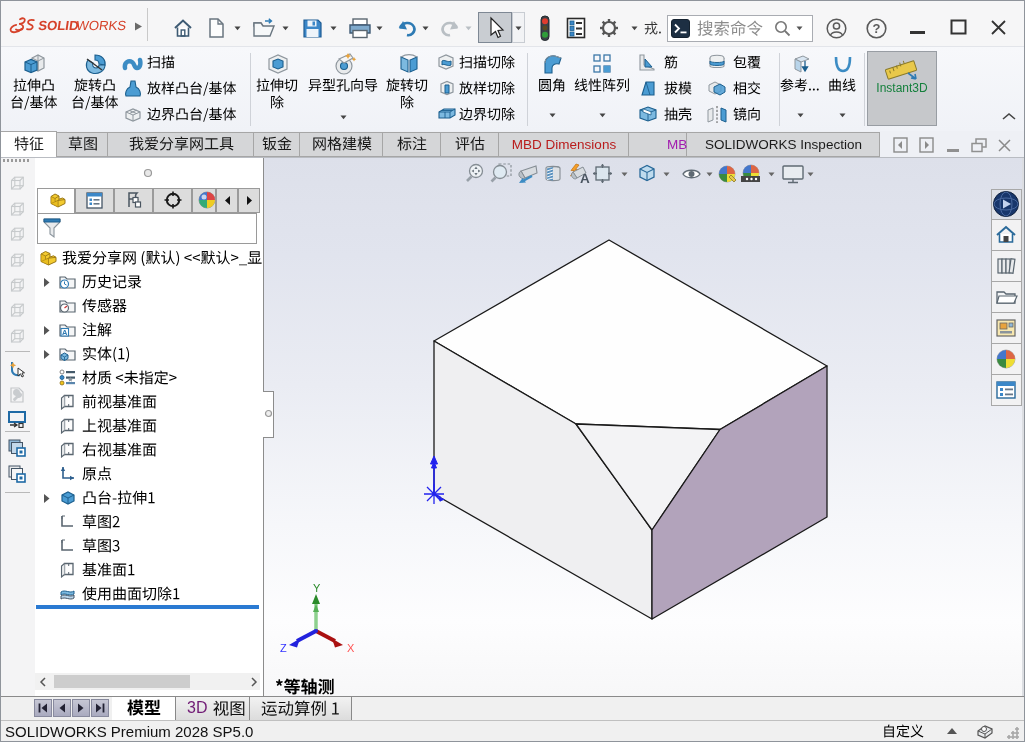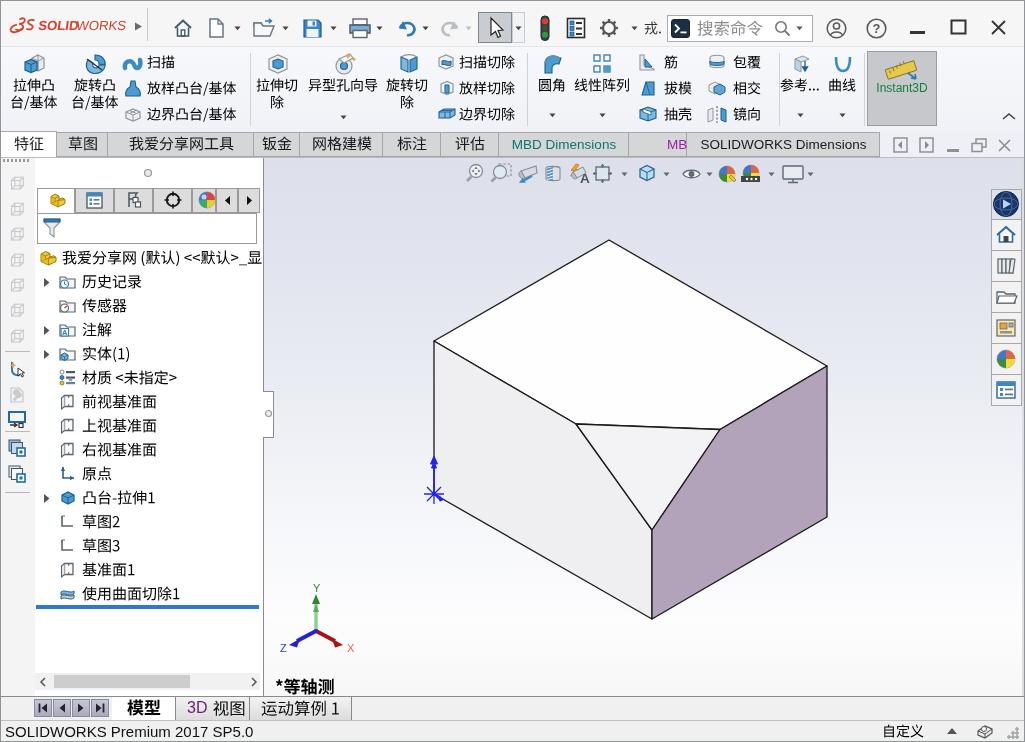--- a/index.html
+++ b/index.html
@@ -368,25 +368,25 @@
   </svg>
 <div style="position:absolute;left:383px;top:132px;width:58px;height:25px;background:#d5d6d8;border:1px solid #a6a6a6;border-left:none;"></div>
 <svg style="position:absolute;left:397.0px;top:136.3px" width="32" height="20" viewBox="0 0 32 20">
     <path transform="translate(0,13.2)" d="M7.0 -11.5V-10.4H13.5V-11.5ZM11.7 -4.9C12.4 -3.4 13.1 -1.4 13.3 -0.2L14.4 -0.6C14.1 -1.8 13.4 -3.7 12.6 -5.2ZM7.4 -5.1C7.0 -3.5 6.3 -1.9 5.5 -0.9C5.7 -0.7 6.2 -0.4 6.4 -0.3C7.2 -1.4 7.9 -3.2 8.4 -4.9ZM6.3 -7.9V-6.8H9.5V-0.3C9.5 -0.1 9.5 -0.0 9.3 0.0C9.1 0.0 8.4 0.0 7.6 -0.0C7.7 0.3 7.9 0.8 7.9 1.1C9.0 1.1 9.7 1.1 10.1 0.9C10.5 0.7 10.7 0.4 10.7 -0.3V-6.8H14.3V-7.9ZM3.0 -12.6V-9.4H0.7V-8.4H2.8C2.3 -6.5 1.3 -4.3 0.4 -3.2C0.6 -2.9 0.9 -2.5 1.0 -2.2C1.7 -3.1 2.5 -4.7 3.0 -6.3V1.2H4.2V-6.7C4.7 -5.9 5.3 -5.0 5.5 -4.5L6.2 -5.4C5.9 -5.8 4.6 -7.5 4.2 -8.0V-8.4H6.1V-9.4H4.2V-12.6Z M16.4 -11.6C17.4 -11.1 18.6 -10.4 19.3 -9.9L19.9 -10.9C19.3 -11.3 18.0 -12.0 17.0 -12.4ZM15.6 -7.5C16.6 -7.0 17.8 -6.3 18.4 -5.8L19.0 -6.8C18.4 -7.2 17.2 -7.9 16.2 -8.3ZM16.1 0.3 17.0 1.0C17.9 -0.4 18.9 -2.2 19.7 -3.8L18.9 -4.6C18.1 -2.9 16.9 -0.9 16.1 0.3ZM23.2 -12.3C23.7 -11.5 24.3 -10.5 24.5 -9.8L25.6 -10.2C25.3 -10.9 24.8 -11.9 24.2 -12.7ZM20.0 -9.7V-8.7H24.0V-5.3H20.6V-4.2H24.0V-0.3H19.5V0.7H29.4V-0.3H25.1V-4.2H28.5V-5.3H25.1V-8.7H29.1V-9.7Z" fill="#1a1a1a"></path>
   </svg>
 <div style="position:absolute;left:441px;top:132px;width:58px;height:25px;background:#d5d6d8;border:1px solid #a6a6a6;border-left:none;"></div>
 <svg style="position:absolute;left:455.0px;top:136.3px" width="32" height="20" viewBox="0 0 32 20">
     <path transform="translate(0,13.2)" d="M12.4 -10.0C12.2 -8.8 11.7 -7.2 11.4 -6.1L12.3 -5.9C12.7 -6.9 13.1 -8.4 13.5 -9.7ZM5.9 -9.7C6.3 -8.5 6.6 -7.0 6.7 -6.0L7.8 -6.2C7.6 -7.2 7.3 -8.8 6.8 -9.9ZM1.5 -11.4C2.2 -10.7 3.2 -9.7 3.7 -9.1L4.5 -9.9C4.0 -10.5 3.0 -11.4 2.2 -12.1ZM5.4 -11.8V-10.8H9.0V-5.2H5.0V-4.2H9.0V1.2H10.2V-4.2H14.4V-5.2H10.2V-10.8H13.7V-11.8ZM0.6 -7.9V-6.8H2.7V-1.3C2.7 -0.6 2.3 -0.2 2.0 -0.1C2.2 0.2 2.5 0.6 2.6 0.9C2.8 0.6 3.2 0.3 5.7 -1.6C5.5 -1.8 5.3 -2.3 5.2 -2.6L3.8 -1.5V-7.9L2.7 -7.9Z M19.0 -12.5C18.1 -10.3 16.8 -8.0 15.3 -6.6C15.5 -6.3 15.8 -5.7 15.9 -5.4C16.4 -6.0 16.9 -6.6 17.4 -7.2V1.2H18.5V-8.9C19.1 -10.0 19.6 -11.1 20.1 -12.2ZM19.9 -9.3V-8.2H24.0V-5.1H20.7V1.2H21.8V0.6H27.3V1.1H28.5V-5.1H25.1V-8.2H29.4V-9.3H25.1V-12.6H24.0V-9.3ZM21.8 -0.5V-4.1H27.3V-0.5Z" fill="#1a1a1a"></path>
   </svg>
 <div style="position:absolute;left:499px;top:132px;width:130px;height:25px;background:#d5d6d8;border:1px solid #a6a6a6;border-left:none;"></div>
-<div style="position:absolute;left:564.0px;top:144px;transform:translate(-50%,-50%);font:normal 13.5px 'Liberation Sans', sans-serif;color:#0f766e;white-space:nowrap">MBD Dimensions</div>
+<div style="position:absolute;left:564.0px;top:144px;transform:translate(-50%,-50%);font:normal 13.5px 'Liberation Sans', sans-serif;color:#b91c1c;white-space:nowrap">MBD Dimensions</div>
 <div style="position:absolute;left:629px;top:132px;width:58px;height:25px;background:#d5d6d8;border:1px solid #a6a6a6;border-left:none;"></div>
 <div style="position:absolute;left:682px;top:144px;transform:translate(-50%,-50%);font:normal 13.5px 'Liberation Sans', sans-serif;color:#a21caf;white-space:nowrap">MBD</div>
 <div style="position:absolute;left:687px;top:132px;width:193px;height:25px;background:#d5d6d8;border:1px solid #a6a6a6;border-left:none;"></div>
-<div style="position:absolute;left:783.5px;top:144px;transform:translate(-50%,-50%);font:normal 13.5px 'Liberation Sans', sans-serif;color:#1a1a1a;white-space:nowrap">SOLIDWORKS Dimensions</div>
+<div style="position:absolute;left:783.5px;top:144px;transform:translate(-50%,-50%);font:normal 13.5px 'Liberation Sans', sans-serif;color:#1a1a1a;white-space:nowrap">SOLIDWORKS Inspection</div>
 <svg style="position:absolute;left:893px;top:137px;" width="16" height="17" viewBox="0 0 16 17">
     <rect x="1" y="1" width="13" height="14" fill="none" stroke="#8a8a8a" stroke-width="1.4"></rect>
     <path d="M9,4 L5,8 L9,12 Z" fill="#8a8a8a"></path>
   </svg>
 <svg style="position:absolute;left:919px;top:137px;" width="16" height="17" viewBox="0 0 16 17">
     <rect x="1" y="1" width="13" height="14" fill="none" stroke="#8a8a8a" stroke-width="1.4"></rect>
     <path d="M6,4 L10,8 L6,12 Z" fill="#8a8a8a"></path>
   </svg>
 <div style="position:absolute;left:947px;top:149px;width:12px;height:2.5px;background:#909090;"></div>
 <svg style="position:absolute;left:970px;top:137px;" width="19" height="17" viewBox="0 0 19 17">
@@ -876,21 +876,21 @@
 <div style="position:absolute;left:176px;top:697px;width:74px;height:23px;background:linear-gradient(180deg,#f2f2f2,#dcdcdc);border-right:1px solid #888;"></div>
 <div style="position:absolute;left:187px;top:699px;font:16px 'Liberation Sans', sans-serif;color:#701a75">3D</div>
 <svg style="position:absolute;left:209px;top:699.6px" width="38" height="22" viewBox="0 0 38 22">
     <path transform="translate(0,14.5)" d="M11.1 -13.1V-4.3H12.3V-12.0H17.4V-4.3H18.7V-13.1ZM6.2 -13.3C6.8 -12.6 7.5 -11.7 7.8 -11.1L8.8 -11.8C8.5 -12.3 7.8 -13.2 7.2 -13.8ZM14.2 -10.7V-7.5C14.2 -4.9 13.7 -1.7 9.5 0.4C9.8 0.6 10.2 1.1 10.3 1.3C12.8 0.0 14.1 -1.7 14.8 -3.5V-0.3C14.8 0.8 15.2 1.1 16.3 1.1H17.8C19.3 1.1 19.5 0.4 19.6 -2.2C19.3 -2.3 18.9 -2.4 18.6 -2.7C18.5 -0.3 18.4 0.1 17.9 0.1H16.5C16.1 0.1 15.9 0.0 15.9 -0.5V-4.6H15.1C15.3 -5.6 15.4 -6.6 15.4 -7.5V-10.7ZM4.7 -11.0V-9.9H8.7C7.8 -7.8 6.0 -5.7 4.3 -4.6C4.5 -4.3 4.8 -3.7 4.9 -3.4C5.6 -3.8 6.2 -4.4 6.8 -5.1V1.3H8.0V-5.8C8.6 -5.1 9.3 -4.1 9.6 -3.6L10.4 -4.6C10.1 -5.0 8.9 -6.3 8.3 -7.0C9.1 -8.1 9.8 -9.3 10.2 -10.6L9.6 -11.1L9.4 -11.0Z M26.4 -4.6C27.7 -4.3 29.4 -3.7 30.3 -3.3L30.8 -4.1C29.9 -4.6 28.2 -5.1 26.9 -5.4ZM24.7 -2.5C27.0 -2.2 29.9 -1.6 31.4 -1.0L32.0 -1.9C30.4 -2.5 27.5 -3.1 25.3 -3.3ZM21.6 -13.1V1.3H22.8V0.6H34.1V1.3H35.3V-13.1ZM22.8 -0.5V-12.0H34.1V-0.5ZM27.0 -11.7C26.2 -10.3 24.8 -9.0 23.4 -8.2C23.6 -8.0 24.1 -7.7 24.2 -7.5C24.7 -7.8 25.2 -8.2 25.8 -8.6C26.3 -8.1 26.9 -7.6 27.5 -7.2C26.1 -6.5 24.5 -6.0 23.1 -5.7C23.3 -5.5 23.5 -5.0 23.7 -4.7C25.3 -5.1 27.0 -5.7 28.6 -6.5C29.9 -5.8 31.5 -5.2 33.1 -4.9C33.2 -5.2 33.5 -5.6 33.8 -5.8C32.3 -6.1 30.9 -6.5 29.6 -7.1C30.8 -7.9 31.9 -8.9 32.6 -10.0L31.8 -10.4L31.7 -10.4H27.4C27.6 -10.7 27.9 -11.0 28.1 -11.3ZM26.4 -9.3 26.5 -9.4H30.8C30.2 -8.8 29.4 -8.2 28.5 -7.7C27.7 -8.2 27.0 -8.7 26.4 -9.3Z" fill="#111"></path>
   </svg>
 <div style="position:absolute;left:250px;top:697px;width:102px;height:23px;background:linear-gradient(180deg,#f2f2f2,#dcdcdc);border-right:1px solid #888;"></div>
 <svg style="position:absolute;left:261px;top:699.6px" width="80" height="22" viewBox="0 0 80 22">
     <path transform="translate(0,14.5)" d="M6.3 -12.8V-11.6H14.6V-12.8ZM1.1 -12.2C2.1 -11.5 3.4 -10.5 4.0 -10.0L4.9 -10.9C4.2 -11.4 2.9 -12.3 1.9 -13.0ZM6.2 -2.0C6.7 -2.2 7.4 -2.2 13.6 -2.8L14.3 -1.5L15.4 -2.1C14.7 -3.4 13.4 -5.5 12.4 -7.1L11.4 -6.6C11.9 -5.8 12.5 -4.8 13.0 -3.9L7.6 -3.4C8.4 -4.7 9.3 -6.3 10.0 -7.9H15.8V-9.1H5.2V-7.9H8.5C7.9 -6.2 7.0 -4.6 6.7 -4.2C6.3 -3.6 6.1 -3.3 5.8 -3.2C5.9 -2.9 6.1 -2.2 6.2 -2.0ZM4.2 -8.1H0.7V-6.9H3.0V-1.7C2.2 -1.4 1.4 -0.6 0.6 0.2L1.5 1.4C2.3 0.3 3.1 -0.7 3.7 -0.7C4.0 -0.7 4.6 -0.1 5.3 0.3C6.5 1.0 7.8 1.2 9.9 1.2C11.6 1.2 14.5 1.1 15.6 1.0C15.6 0.6 15.8 0.0 16.0 -0.3C14.3 -0.2 11.8 -0.0 9.9 -0.0C8.1 -0.0 6.6 -0.1 5.5 -0.8C4.9 -1.2 4.5 -1.6 4.2 -1.7Z M18.0 -12.5V-11.4H24.4V-12.5ZM27.3 -13.6C27.3 -12.4 27.3 -11.2 27.2 -10.0H24.9V-8.9H27.2C27.0 -5.1 26.3 -1.7 24.1 0.4C24.4 0.6 24.8 1.0 25.0 1.3C27.5 -1.0 28.2 -4.8 28.4 -8.9H30.9C30.7 -3.0 30.5 -0.8 30.0 -0.3C29.8 -0.1 29.7 -0.1 29.4 -0.1C29.0 -0.1 28.1 -0.1 27.2 -0.2C27.4 0.2 27.6 0.7 27.6 1.1C28.5 1.1 29.4 1.1 29.9 1.1C30.4 1.0 30.8 0.9 31.1 0.4C31.7 -0.3 31.9 -2.6 32.1 -9.4C32.1 -9.6 32.1 -10.0 32.1 -10.0H28.4C28.5 -11.2 28.5 -12.4 28.5 -13.6ZM18.0 -0.7 18.0 -0.7V-0.7C18.4 -0.9 19.0 -1.1 23.5 -2.2L23.9 -1.1L24.9 -1.4C24.6 -2.6 23.9 -4.5 23.3 -6.0L22.2 -5.7C22.6 -5.0 22.9 -4.1 23.2 -3.2L19.3 -2.4C19.9 -3.9 20.5 -5.7 21.0 -7.4H24.7V-8.6H17.4V-7.4H19.7C19.3 -5.5 18.6 -3.6 18.3 -3.0C18.1 -2.4 17.8 -1.9 17.6 -1.9C17.7 -1.6 17.9 -1.0 18.0 -0.7Z M37.2 -7.5H45.6V-6.6H37.2ZM37.2 -5.8H45.6V-4.8H37.2ZM37.2 -9.3H45.6V-8.3H37.2ZM42.5 -13.9C42.0 -12.7 41.2 -11.5 40.2 -10.7C40.5 -10.6 41.0 -10.3 41.2 -10.1H37.9L38.8 -10.5C38.7 -10.8 38.5 -11.2 38.2 -11.6H41.0V-12.6H36.7C36.9 -13.0 37.0 -13.3 37.2 -13.6L36.0 -13.9C35.5 -12.7 34.6 -11.4 33.6 -10.5C33.9 -10.4 34.4 -10.0 34.6 -9.8C35.1 -10.3 35.6 -10.9 36.1 -11.6H36.9C37.2 -11.1 37.6 -10.5 37.7 -10.1H35.9V-3.9H38.1V-2.9L38.1 -2.5H33.9V-1.5H37.7C37.3 -0.8 36.3 -0.1 34.2 0.4C34.5 0.6 34.8 1.1 35.0 1.3C37.6 0.6 38.7 -0.5 39.1 -1.5H43.6V1.3H44.9V-1.5H48.6V-2.5H44.9V-3.9H46.9V-10.1H45.2L46.1 -10.5C46.0 -10.8 45.7 -11.2 45.3 -11.6H48.5V-12.6H43.2C43.4 -13.0 43.6 -13.3 43.7 -13.7ZM43.6 -2.5H39.4L39.4 -2.8V-3.9H43.6ZM41.3 -10.1C41.8 -10.5 42.2 -11.0 42.6 -11.6H43.9C44.4 -11.1 44.8 -10.5 45.1 -10.1Z M60.9 -11.9V-2.7H62.0V-11.9ZM63.6 -13.8V-0.4C63.6 -0.1 63.5 -0.0 63.2 0.0C62.9 0.0 62.1 0.0 61.1 -0.0C61.2 0.3 61.4 0.9 61.5 1.2C62.7 1.2 63.6 1.2 64.1 1.0C64.5 0.8 64.7 0.4 64.7 -0.4V-13.8ZM55.4 -4.8C56.0 -4.3 56.7 -3.8 57.2 -3.3C56.4 -1.6 55.4 -0.4 54.2 0.4C54.5 0.6 54.8 1.0 55.0 1.3C57.5 -0.4 59.3 -3.9 59.8 -9.1L59.1 -9.3L58.9 -9.3H56.8C57.0 -10.1 57.2 -10.9 57.4 -11.8H60.1V-13.0H54.4V-11.8H56.1C55.7 -9.1 54.8 -6.7 53.6 -5.0C53.9 -4.9 54.4 -4.5 54.6 -4.3C55.3 -5.3 55.9 -6.6 56.4 -8.2H58.5C58.4 -6.8 58.0 -5.5 57.7 -4.4C57.2 -4.8 56.6 -5.3 56.1 -5.6ZM53.0 -13.8C52.4 -11.4 51.3 -9.0 50.0 -7.5C50.2 -7.2 50.6 -6.5 50.7 -6.2C51.1 -6.7 51.5 -7.3 51.8 -8.0V1.3H53.0V-10.3C53.4 -11.4 53.8 -12.5 54.1 -13.5Z M71.1 0.0H77.8V-1.3H75.4V-12.1H74.2C73.5 -11.7 72.8 -11.4 71.7 -11.2V-10.3H73.9V-1.3H71.1Z" fill="#111"></path>
   </svg>
 <div style="position:absolute;left:0px;top:720px;width:1025px;height:22px;background:#f0f0f0;border-top:1px solid #c0c0c0;"></div>
-<div style="position:absolute;left:5px;top:731px;transform:translateY(-50%);font:normal 15px 'Liberation Sans', sans-serif;color:#111;white-space:nowrap">SOLIDWORKS Premium 2017 SP5.0</div>
+<div style="position:absolute;left:5px;top:731px;transform:translateY(-50%);font:normal 15px 'Liberation Sans', sans-serif;color:#111;white-space:nowrap">SOLIDWORKS Premium 2028 SP5.0</div>
 <svg style="position:absolute;left:882px;top:723.9px" width="44" height="19" viewBox="0 0 44 19">
     <path transform="translate(0,12.3)" d="M3.3 -5.8H10.8V-3.7H3.3ZM3.3 -6.7V-8.8H10.8V-6.7ZM3.3 -2.7H10.8V-0.6H3.3ZM6.4 -11.8C6.3 -11.2 6.0 -10.5 5.8 -9.8H2.3V1.1H3.3V0.4H10.8V1.1H11.9V-9.8H6.9C7.1 -10.4 7.4 -11.0 7.6 -11.6Z M17.1 -5.3C16.8 -2.8 16.1 -0.8 14.5 0.5C14.8 0.6 15.2 1.0 15.4 1.2C16.3 0.4 17.0 -0.7 17.5 -2.0C18.7 0.4 20.8 0.9 23.8 0.9H27.0C27.1 0.6 27.3 0.1 27.4 -0.2C26.8 -0.2 24.3 -0.2 23.8 -0.2C23.0 -0.2 22.2 -0.2 21.5 -0.3V-3.1H25.7V-4.1H21.5V-6.4H25.1V-7.4H17.0V-6.4H20.4V-0.6C19.3 -1.1 18.4 -1.9 17.9 -3.3C18.0 -3.9 18.1 -4.5 18.2 -5.2ZM20.0 -11.6C20.2 -11.1 20.5 -10.6 20.6 -10.2H15.1V-7.1H16.2V-9.2H25.8V-7.1H26.9V-10.2H21.8C21.7 -10.6 21.3 -11.3 21.0 -11.9Z M33.8 -11.5C34.3 -10.4 34.9 -9.0 35.2 -8.1L36.1 -8.5C35.8 -9.4 35.2 -10.8 34.7 -11.8ZM39.1 -10.7C38.2 -8.1 36.9 -5.7 35.0 -3.8C33.3 -5.5 31.9 -7.7 31.0 -10.2L30.0 -9.8C31.1 -7.2 32.5 -4.9 34.3 -3.0C32.7 -1.7 30.8 -0.6 28.5 0.2C28.7 0.4 29.0 0.8 29.1 1.1C31.5 0.3 33.4 -0.9 35.0 -2.3C36.6 -0.8 38.5 0.4 40.7 1.1C40.9 0.8 41.2 0.4 41.5 0.2C39.3 -0.5 37.4 -1.6 35.8 -3.0C37.8 -5.1 39.2 -7.5 40.2 -10.4Z" fill="#000"></path>
   </svg>
 <svg style="position:absolute;left:946px;top:727px;" width="12" height="9" viewBox="0 0 12 9">
     <path d="M6,1 L11,7 L1,7 Z" fill="#555"></path>
   </svg>
 <svg style="position:absolute;left:975px;top:722px;" width="20" height="18" viewBox="0 0 20 18">
     <path d="M3,9 L10,4 L17,7 L17,11 L10,16 L3,13 Z" fill="#e8eaec" stroke="#555" stroke-width="1.2"></path>
     <path d="M3,9 L10,12 L17,7 M10,12 L10,16" fill="none" stroke="#555" stroke-width="1"></path>
     <circle cx="9" cy="7" r="2.5" fill="#fff" stroke="#555" stroke-width="1"></circle>

